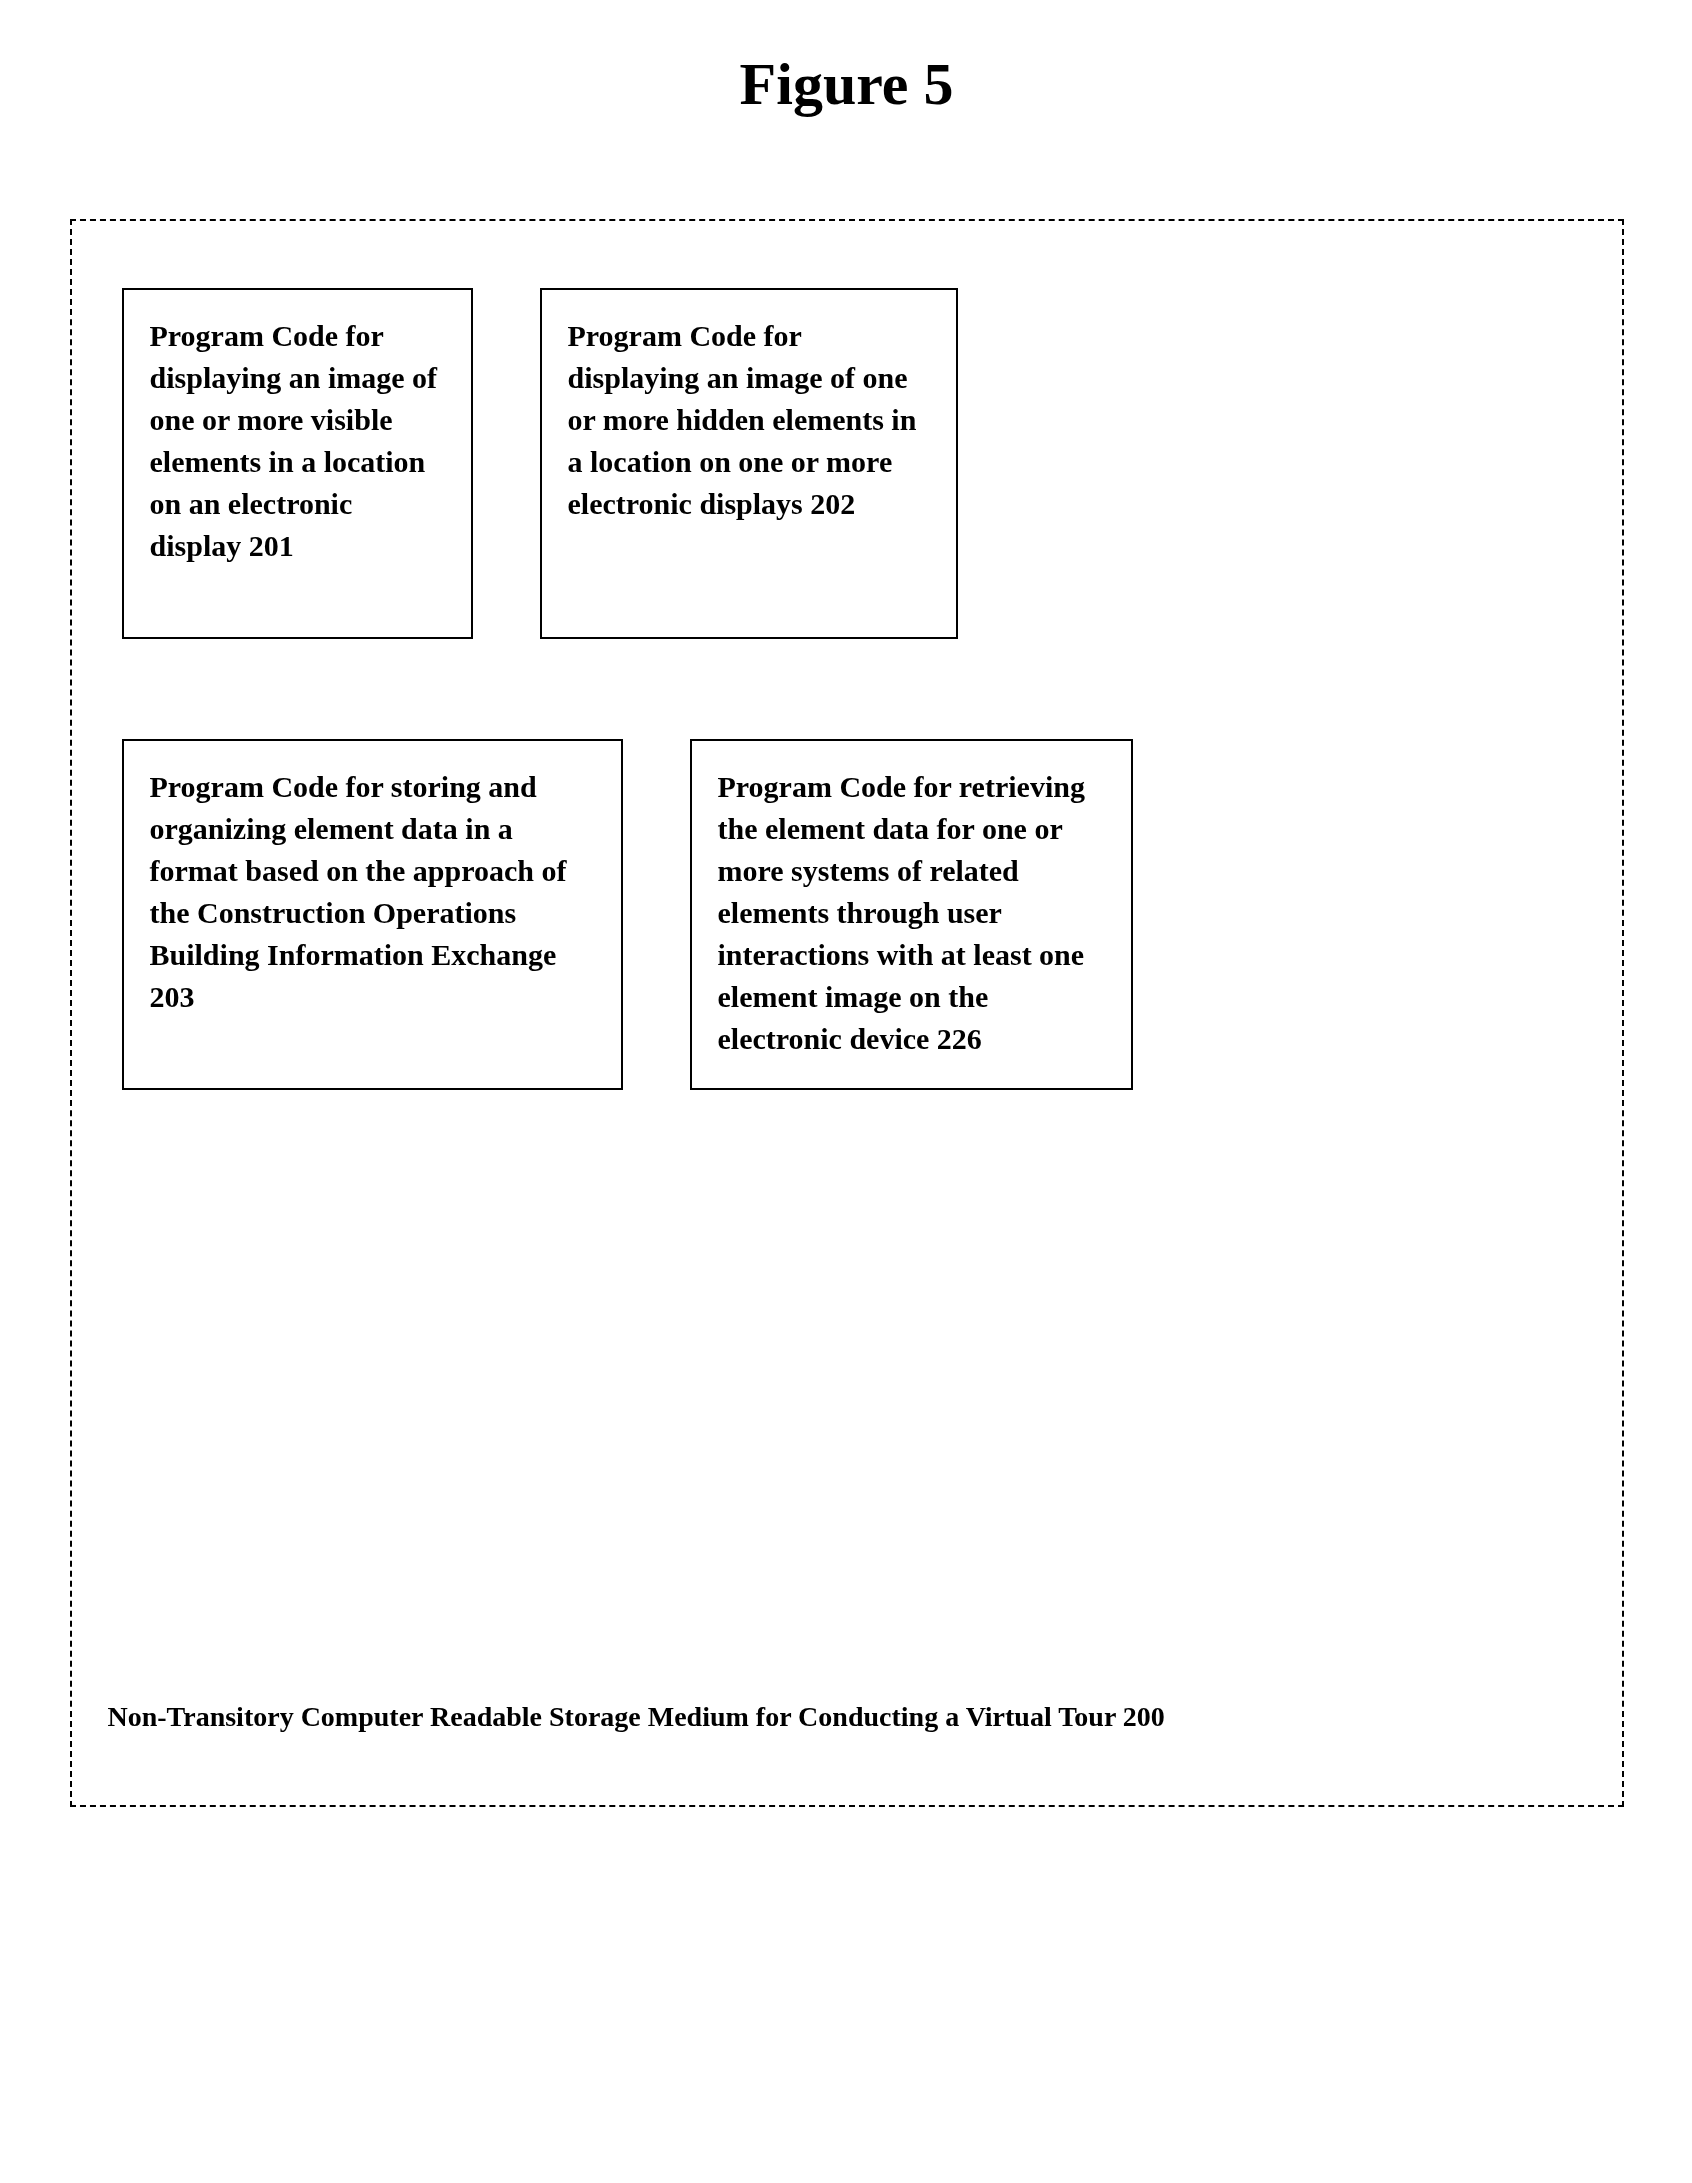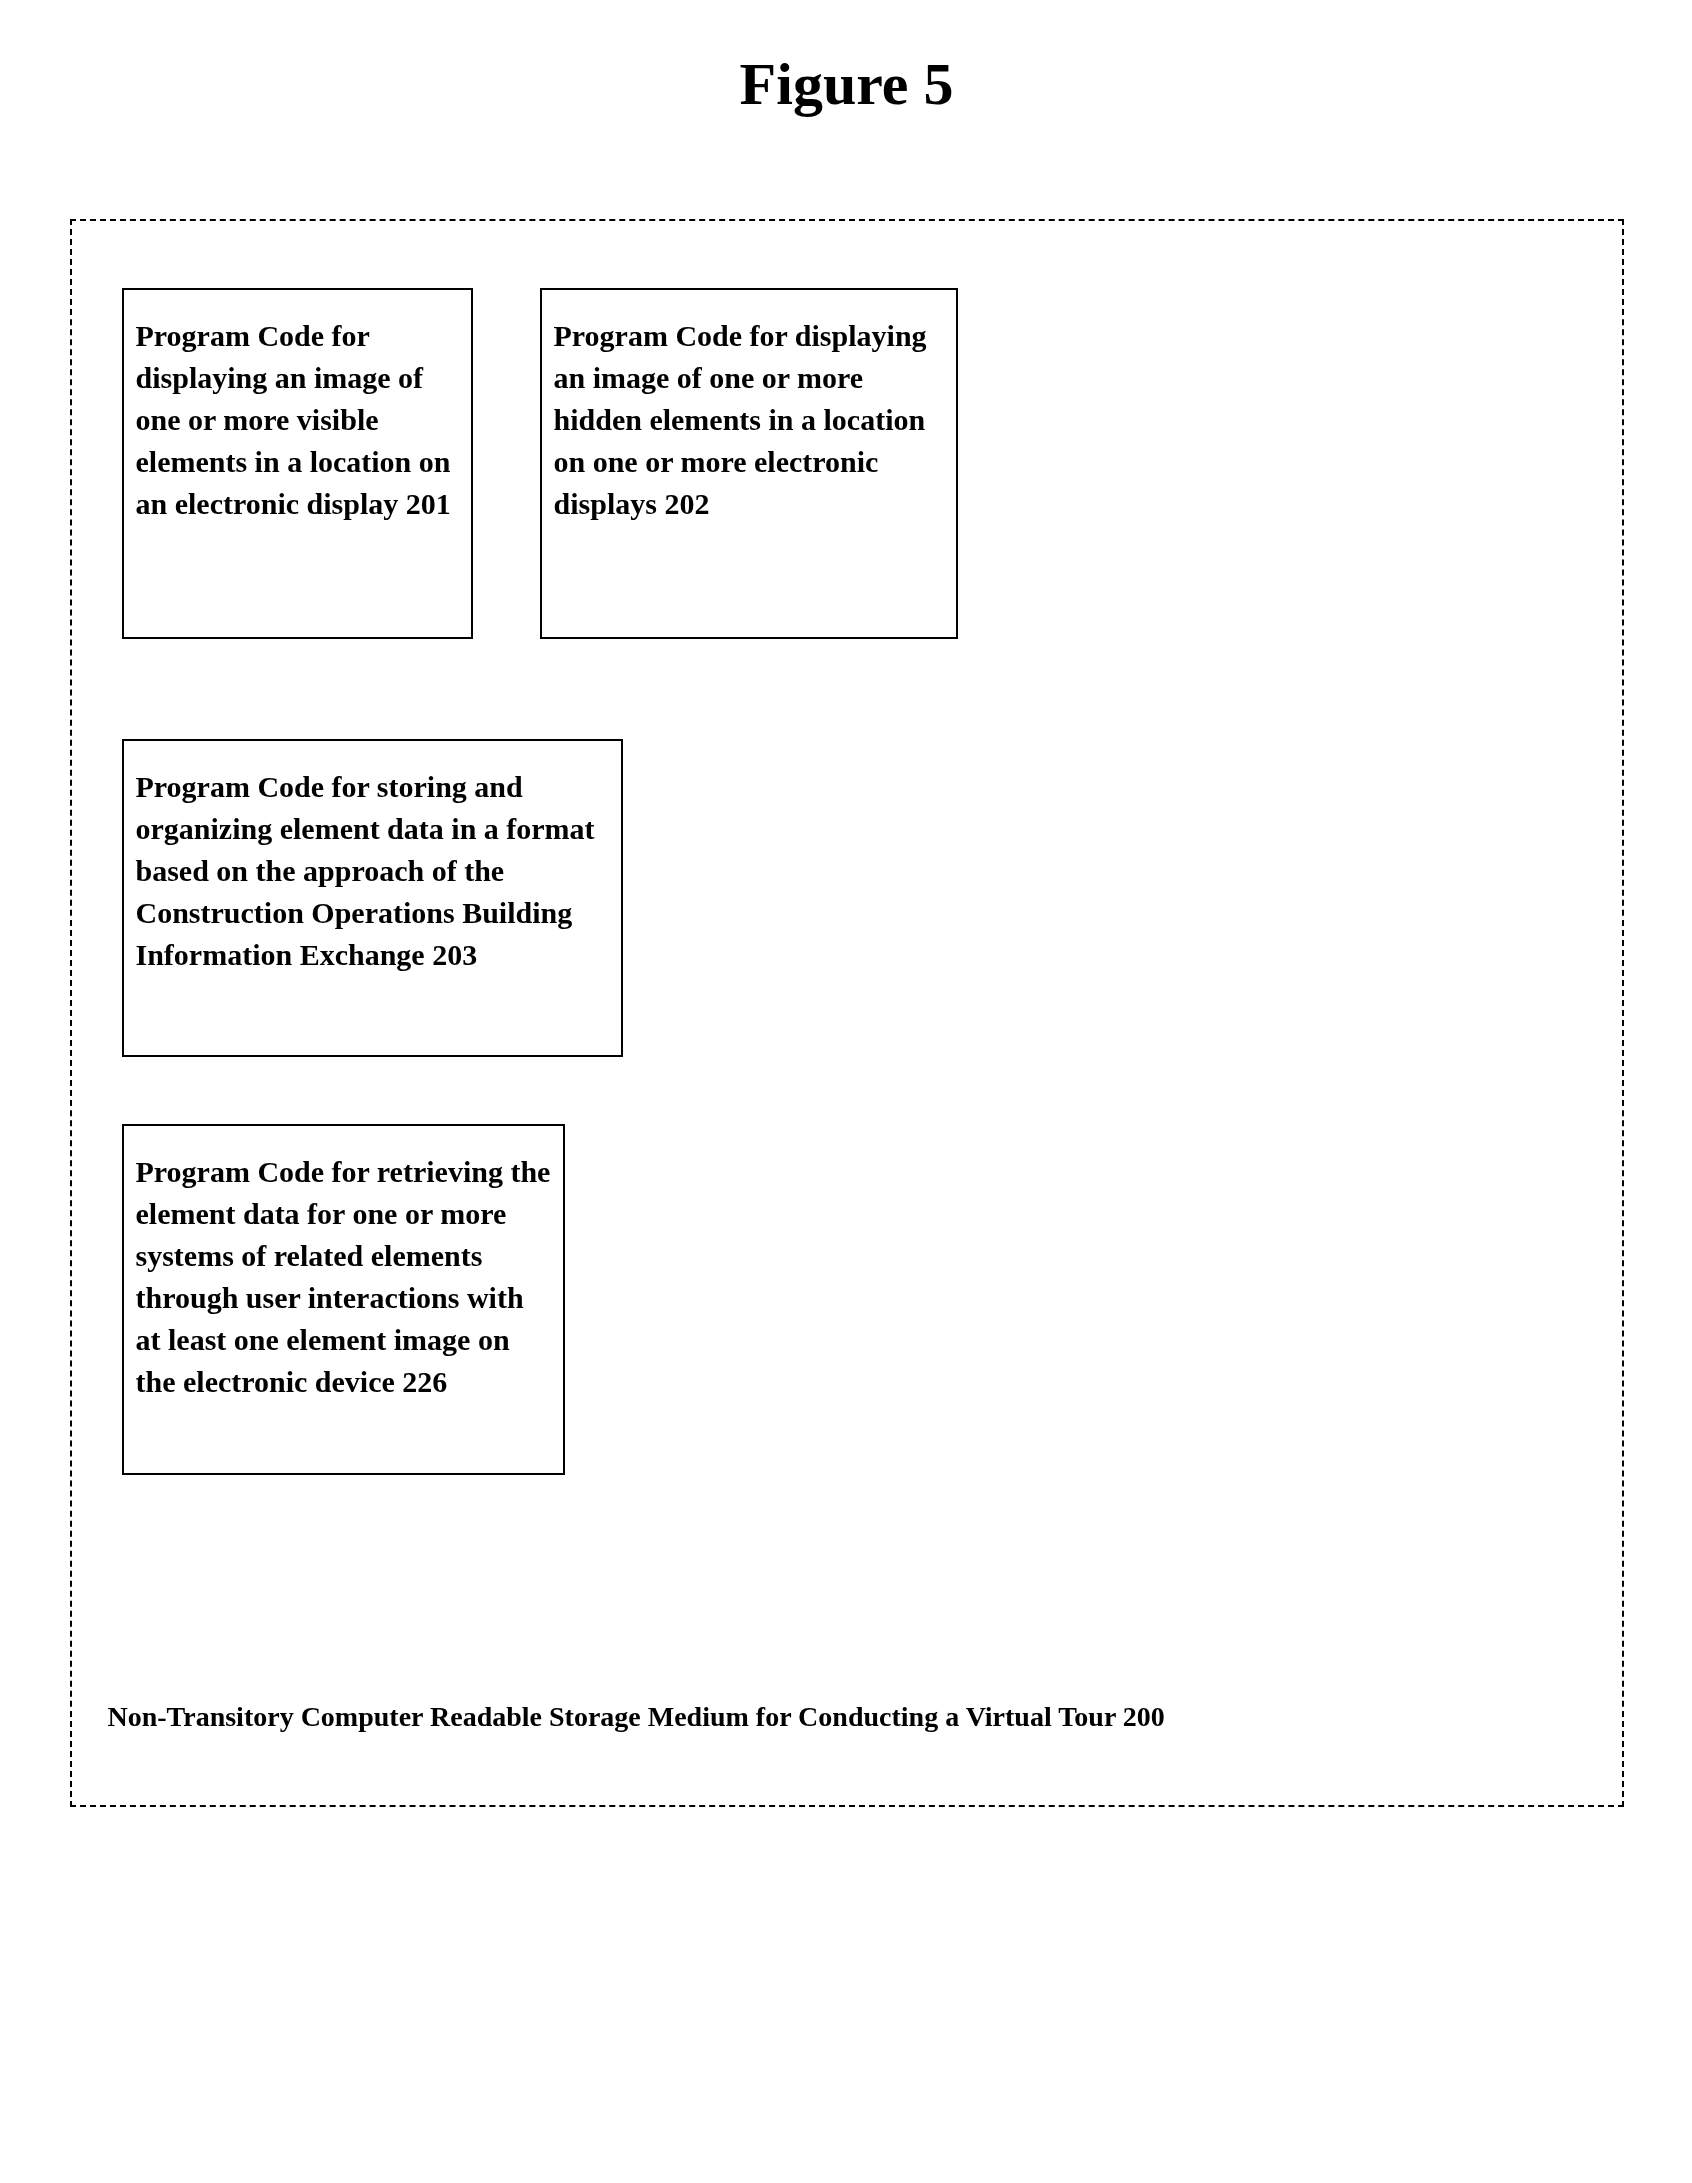--- a/index.html
+++ b/index.html
@@ -42,28 +42,28 @@
 
     .top-section {
       display: flex;
       flex-direction: row;
       gap: 67px;
       margin-bottom: 100px;
     }
 
     .middle-section {
       display: flex;
-      flex-direction: column;
+      flex-direction: row;
       gap: 67px;
       margin-bottom: 100px;
     }
 
     .program-box {
       border: 2.5px solid #000;
-      padding: 25px 12px;
+      padding: 25px 26px;
       font-size: 30px;
       font-weight: bold;
       line-height: 1.4;
       font-family: 'Times New Roman', Times, serif;
     }
 
     .box-201 {
       width: 351px;
       min-height: 351px;
       flex-shrink: 0;

